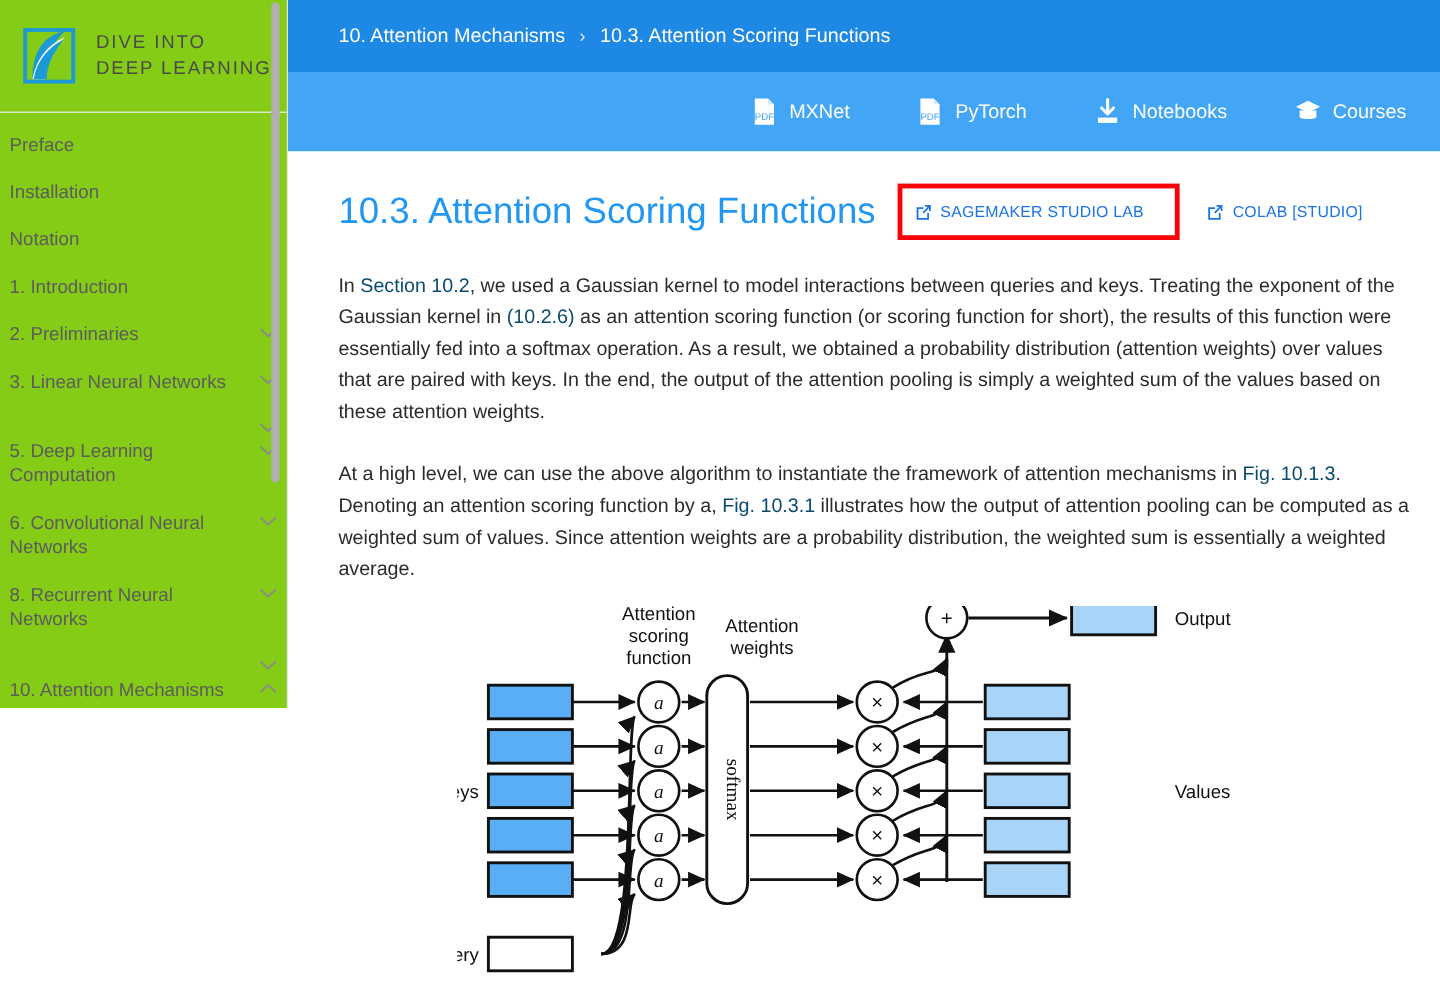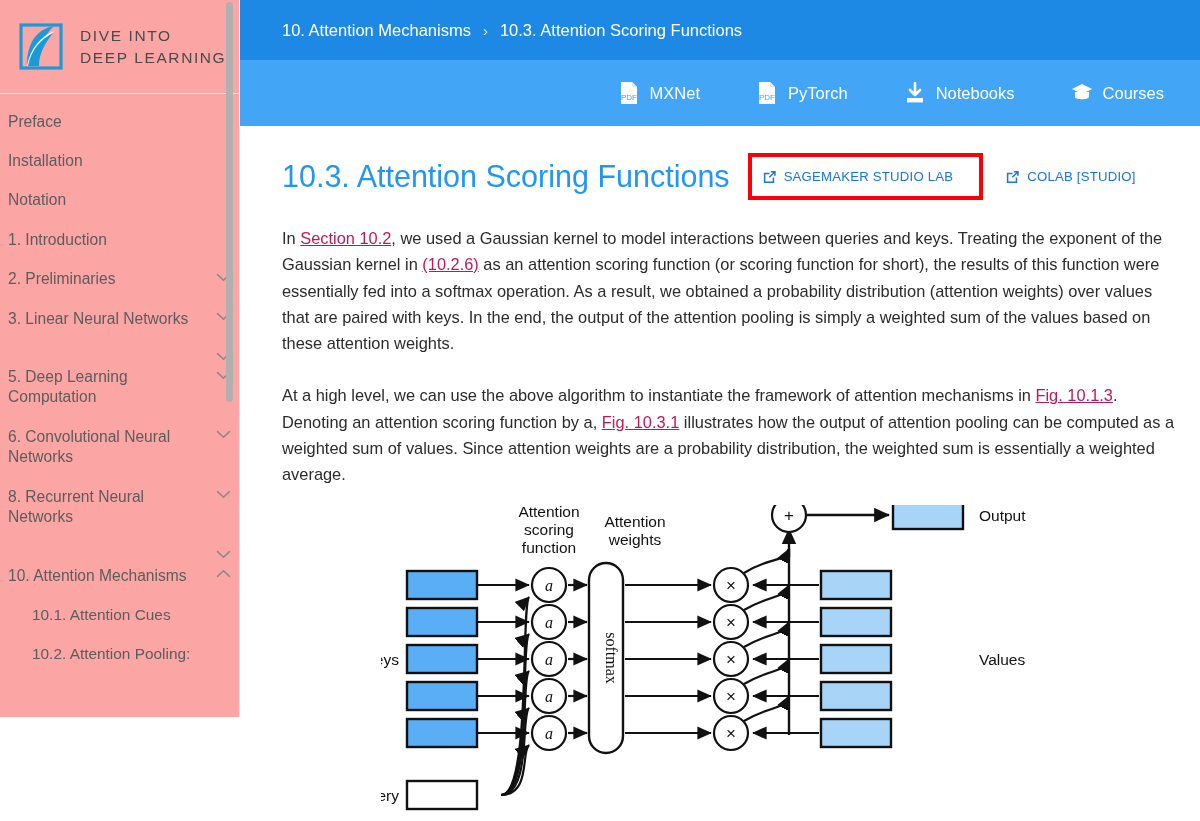--- a/index.html
+++ b/index.html
@@ -8,22 +8,22 @@
     width: 1200px; height: 821px;
     overflow: hidden;
     background: #ffffff;
     font-family: "Liberation Sans", sans-serif;
   }
   #app { position: relative; width: 1200px; height: 821px; display: flex; }
 
   
   #sidebar {
     position: relative;
-    width: 240px; height: 717px;
-    background: #fca5a5;
+    width: 240px; height: 590px;
+    background: #84cc16;
     border-right: 1px solid #e3e3e3;
     overflow: hidden;
     flex: 0 0 240px;
   }
   #logo-area {
     height: 94px;
     display: flex; align-items: center;
     padding-left: 14px;
     border-bottom: 1px solid #eeeeee;
   }
@@ -85,21 +85,21 @@
     color: #e3f0fb;
     font-size: 15px;
     margin: 0 12px;
     font-weight: 400;
   }
 
   #tab-bar {
     height: 66px;
     background: #42a5f5;
     display: flex; align-items: center; justify-content: flex-end;
-    padding-right: 36px;
+    padding-right: 28px;
   }
   .tab {
     display: flex; align-items: center;
     margin-left: 56px;
     color: #ffffff;
     font-size: 16.5px;
     cursor: pointer;
   }
   .tab .ticon { width: 22px; height: 24px; margin-right: 10px; display:block; }
 
@@ -144,22 +144,21 @@
 
   p.body {
     color: #2b2b2b;
     font-size: 16.4px;
     line-height: 1.60;
     margin: 0;
   }
   #para1 { margin-top: 26px; }
   #para2 { margin-top: 26px; }
   .dlink {
-    color: #be185d;
-    text-decoration: underline;
+    color: #0c4a6e;
     cursor: pointer;
   }
   .ital { }
 
   
   #figure-area { margin-top: 18px; position: relative; }
   #fig-svg { display: block; margin: 0 auto; }
 </style>
 </head>
 <body>

